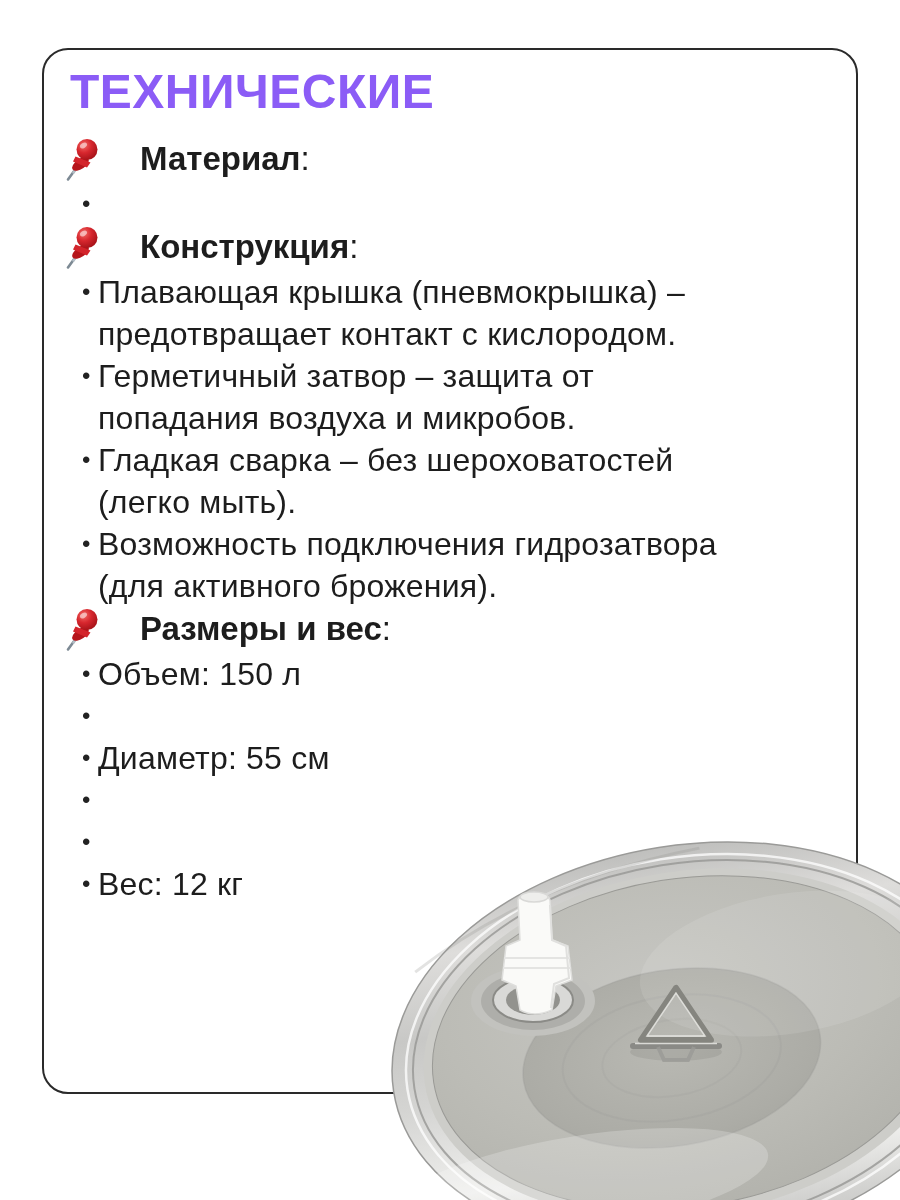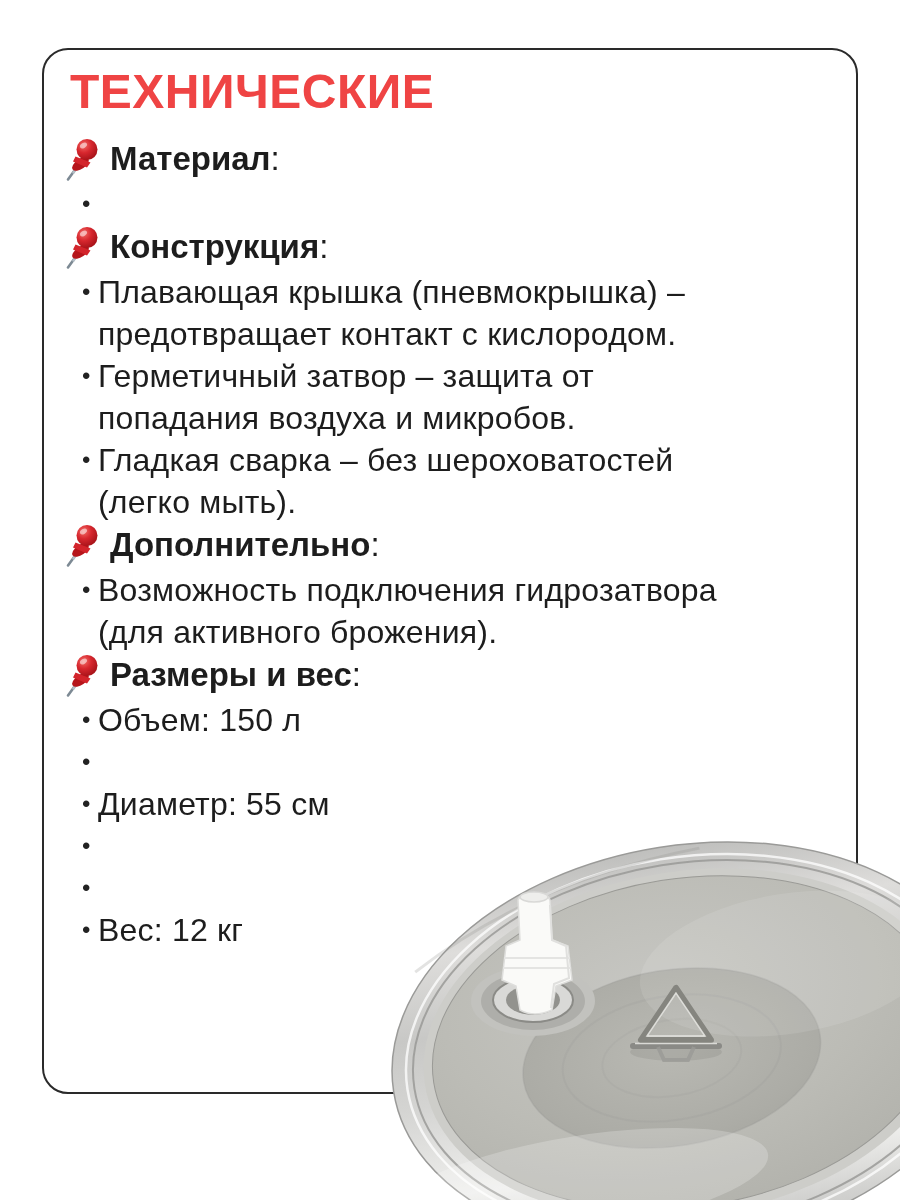--- a/index.html
+++ b/index.html
@@ -23,28 +23,29 @@
   }
   .card-inner {
     padding: 14px 20px 0 20px;
   }
   .page-title {
     margin: 0 0 18px 6px;
     font-size: 48px;
     line-height: 55px;
     font-weight: 800;
     letter-spacing: 0.5px;
-    color: #ef4444;
+    color: #8b5cf6;
   }
   .page-title span { display: block; }
   .section-header {
     display: flex;
     align-items: flex-start;
     line-height: 44px;
     font-size: 33px;
+    gap: 30px;
   }
   .pin-wrap {
     width: 38px; height: 46px;
     flex: 0 0 38px;
     margin: 0 8px 0 0;
     position: relative;
     top: -1px;
   }
   .section-title { font-weight: 700; }
   .section-colon { font-weight: 400; }
@@ -158,26 +159,20 @@
         </li>
         <li class="list-item">
           <span class="bullet-dot">•</span>
           <span class="item-text">Гладкая сварка – без шероховатостей
 (легко мыть).</span>
         </li>
       </ul>
     </div>
 
     <div class="section">
-      <div class="section-header">
-        <svg class="pin-wrap">
-            <use href="#pushpin"></use>
-          </svg>
-        <div><span class="section-title">Дополнительно</span><span class="section-colon">:</span></div>
-      </div>
       <ul class="bullet-list">
         <li class="list-item">
           <span class="bullet-dot">•</span>
           <span class="item-text">Возможность подключения гидрозатвора
 (для активного брожения).</span>
         </li>
       </ul>
     </div>
 
     <div class="section">

